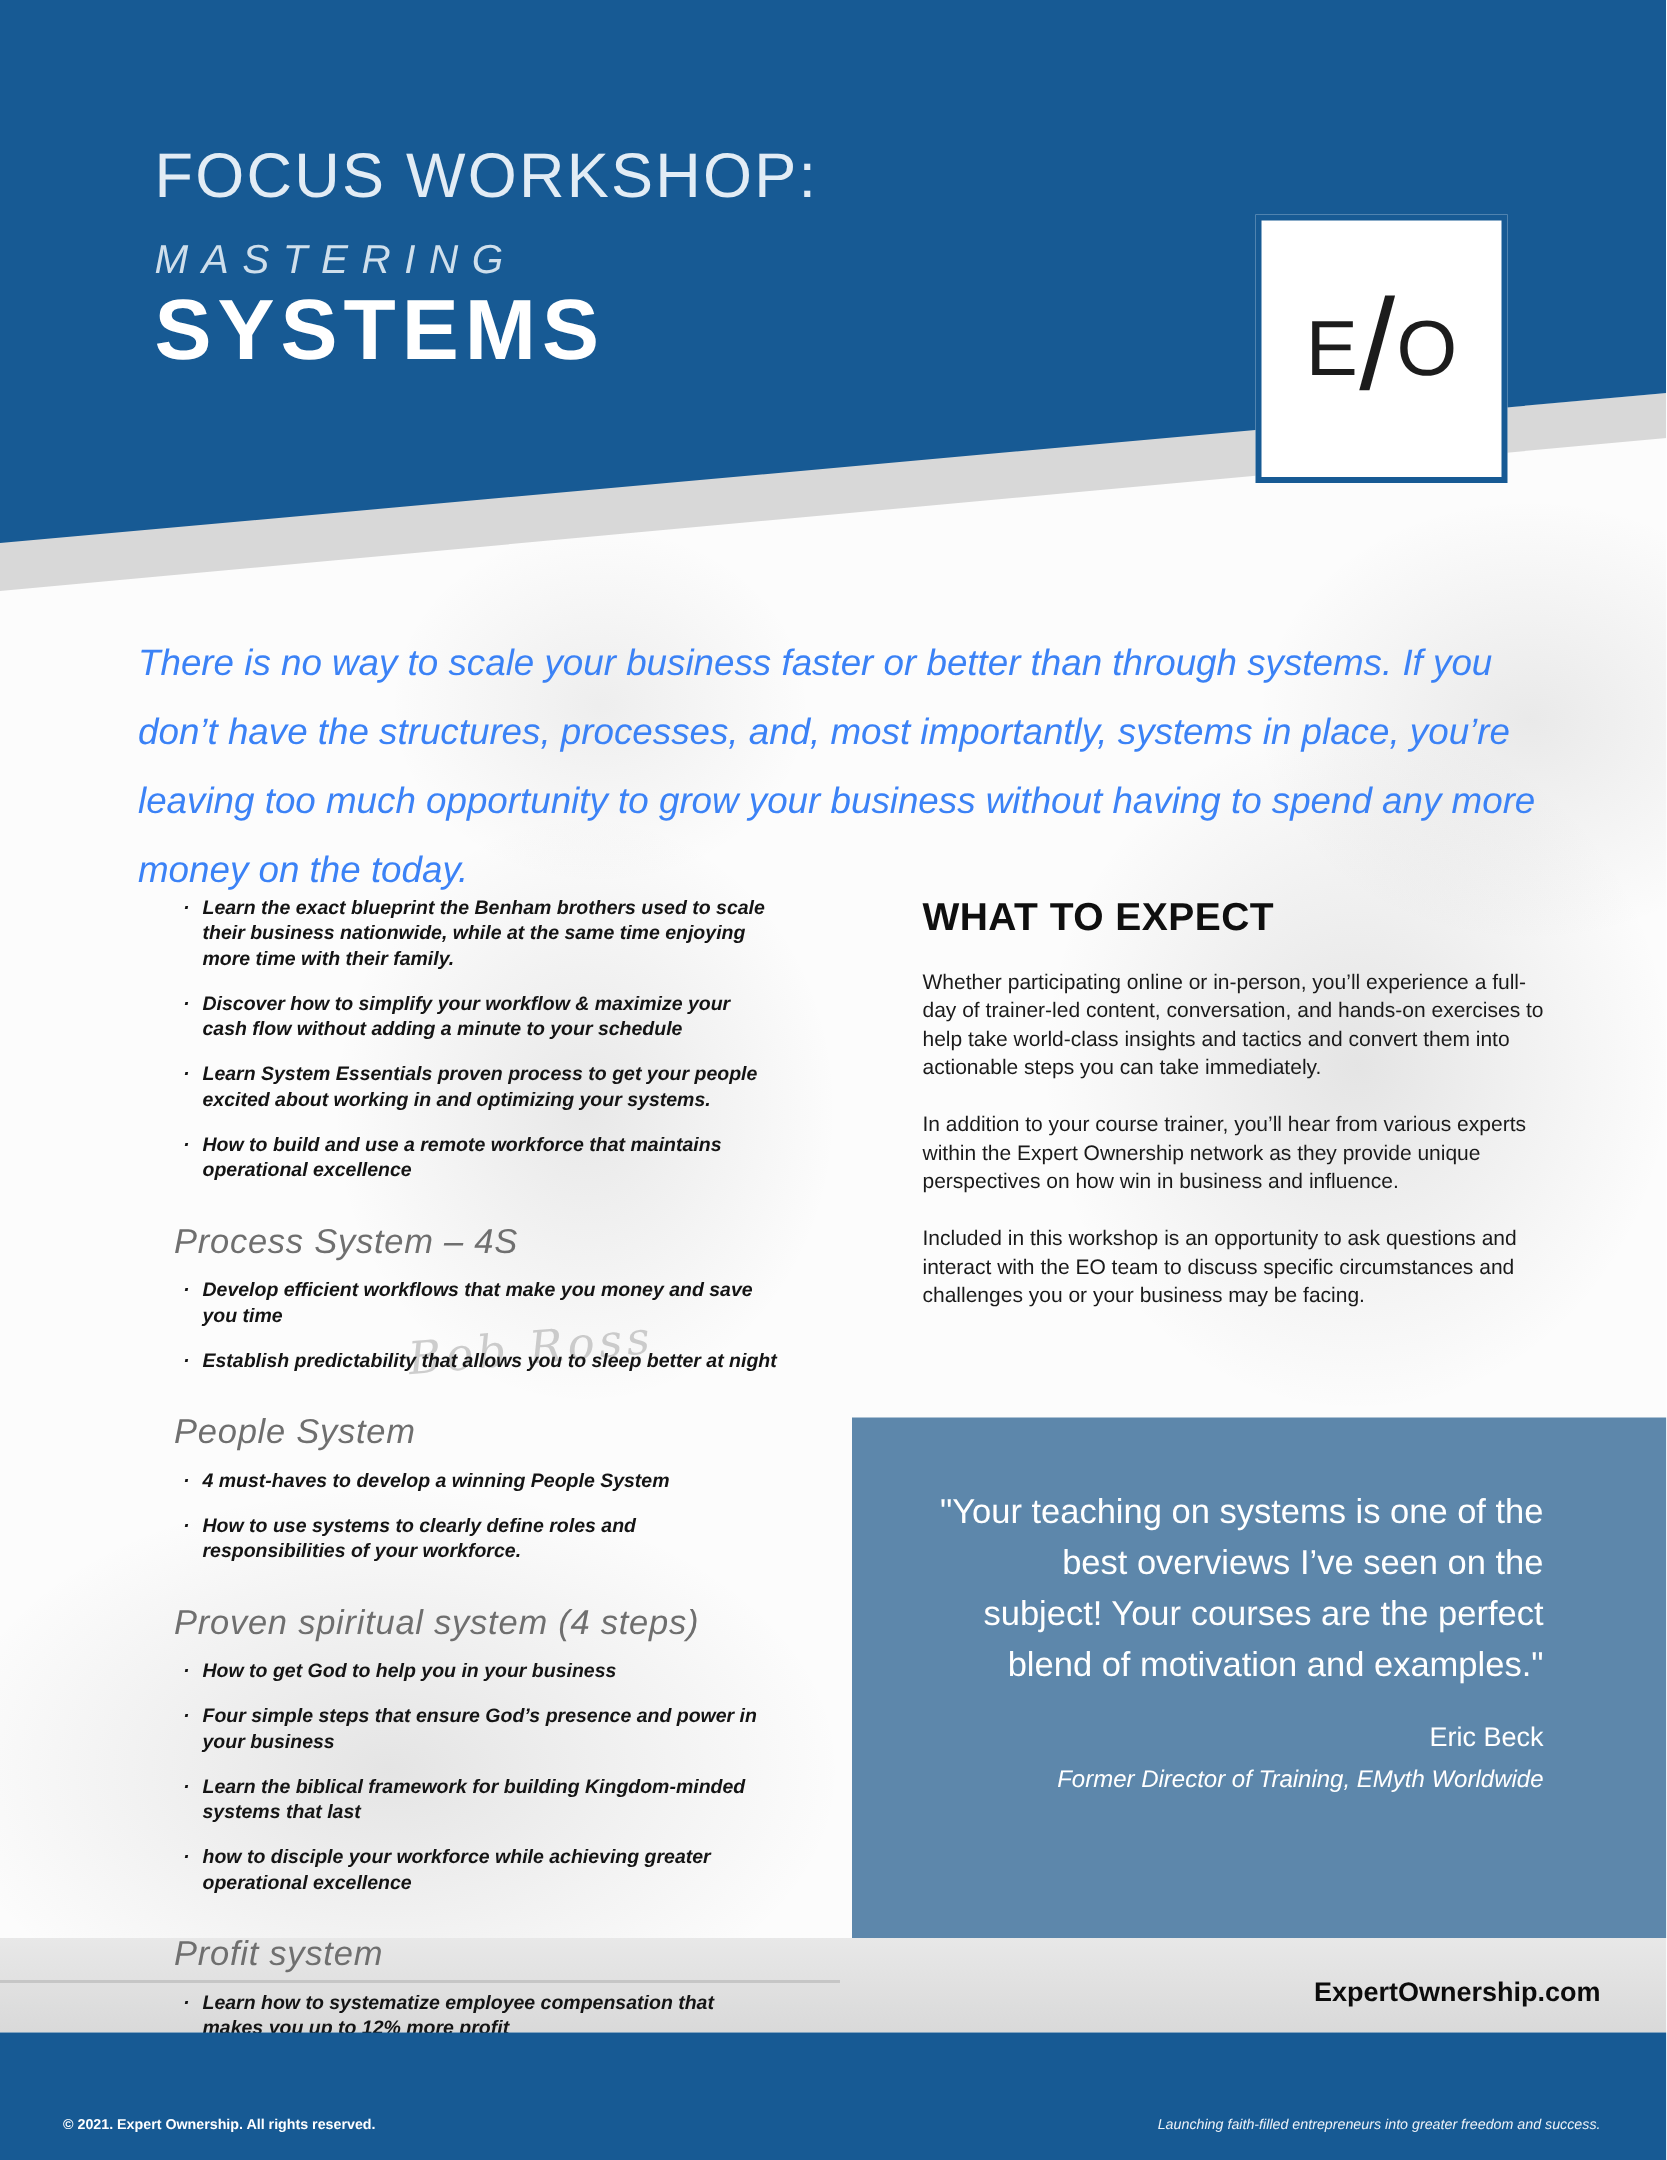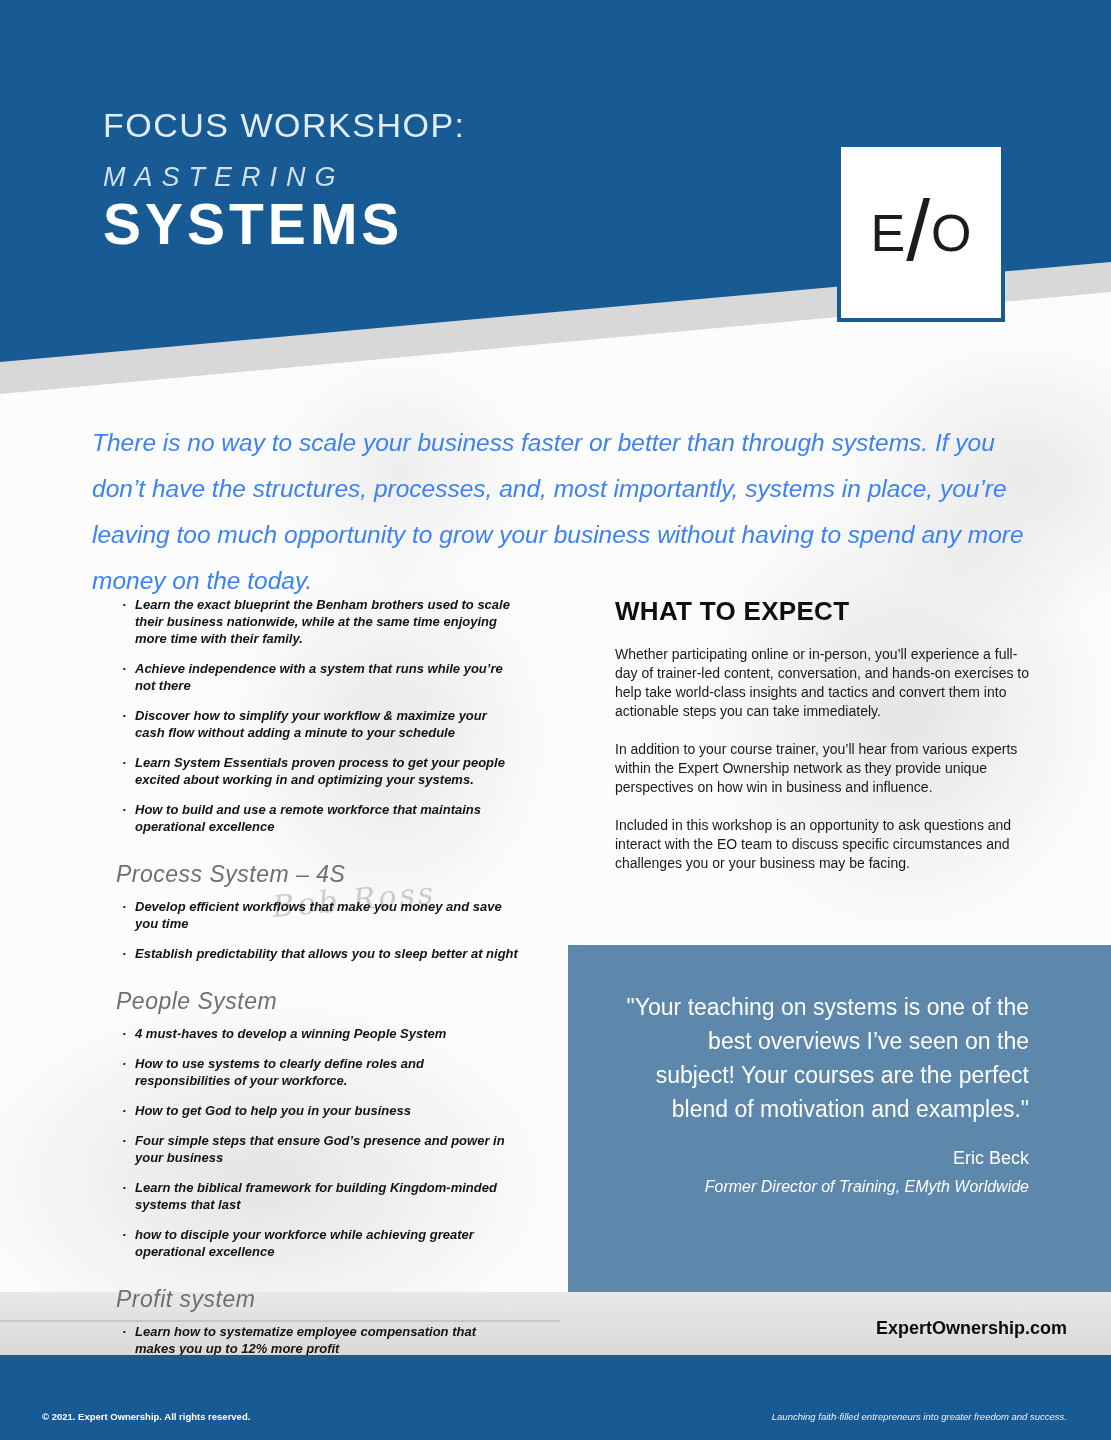--- a/index.html
+++ b/index.html
@@ -31,21 +31,21 @@
   
   .stripe {
     position:absolute; top:256px; left:0; width:100%; height:145px; z-index:2;
     background:#d8d8d8; clip-path:polygon(0 104px, 100% 6px, 100% 36px, 0 138px);
   }
   .hero {
     position:absolute; top:0; left:0; width:100%; height:365px; z-index:3;
     background:#175A94; clip-path:polygon(0 0, 100% 0, 100% 262px, 0 362px);
   }
   .hero-inner { padding:93px 0 0 103px; }
-  .kicker { font-size:34px; font-weight:300; letter-spacing:1.5px; color:#e2ecf5;margin-top:13px; }
+  .kicker { font-size:42px; font-weight:300; letter-spacing:1.5px; color:#e2ecf5; }
   .title-mastering { font-size:27px; font-style:italic; font-weight:300;
     letter-spacing:9px; color:#cfdfec; margin-top:17px; }
   .title-systems { font-size:57px; font-weight:bold; letter-spacing:4px;
     color:#ffffff; margin-top:3px; line-height:1; }
   .logo {
     position:absolute; top:143px; left:837px; width:168px; height:179px; z-index:4;
     background:#ffffff; border:4px solid #175A94; box-sizing:border-box;
     display:flex; align-items:center; justify-content:center;
   }
   .logo-text { display:flex; align-items:center; color:#1c1c1c; }
@@ -122,38 +122,38 @@
       <span class="logo-slash">/</span>
       <span class="logo-o">O</span>
     </div>
   </div>
 
   <div class="intro">There is no way to scale your business faster or better than through systems. If you don’t have the structures, processes, and, most importantly, systems in place, you’re leaving too much opportunity to grow your business without having to spend any more money on the today.</div>
 
   <div class="col-left">
     <ul class="bullets">
       <li class="bullet"><span>Learn the exact blueprint the Benham brothers used to scale their business nationwide, while at the same time enjoying more time with their family.</span></li>
-      <li class="bullet"><span>Achieve independence with a system that runs while you’re not there</span></li>
       <li class="bullet"><span>Discover how to simplify your workflow &amp; maximize your cash flow without adding a minute to your schedule</span></li>
       <li class="bullet"><span>Learn System Essentials proven process to get your people excited about working in and optimizing your systems.</span></li>
       <li class="bullet"><span>How to build and use a remote workforce that maintains operational excellence</span></li>
     </ul>
 
     <div class="subhead">Process System – 4S</div>
     <ul class="bullets">
       <li class="bullet"><span>Develop efficient workflows that make you money and save you time</span></li>
       <li class="bullet"><span>Establish predictability that allows you to sleep better at night</span></li>
     </ul>
 
     <div class="subhead">People System</div>
     <ul class="bullets">
       <li class="bullet"><span>4 must-haves to develop a winning People System</span></li>
       <li class="bullet"><span>How to use systems to clearly define roles and responsibilities of your workforce.</span></li>
     </ul>
 
+    <div class="subhead">Proven spiritual system (4 steps)</div>
     <ul class="bullets">
       <li class="bullet"><span>How to get God to help you in your business</span></li>
       <li class="bullet"><span>Four simple steps that ensure God’s presence and power in your business</span></li>
       <li class="bullet"><span>Learn the biblical framework for building Kingdom-minded systems that last</span></li>
       <li class="bullet"><span>how to disciple your workforce while achieving greater operational excellence</span></li>
     </ul>
 
     <div class="subhead">Profit system</div>
     <ul class="bullets">
       <li class="bullet"><span>Learn how to systematize employee compensation that makes you up to 12% more profit</span></li>

